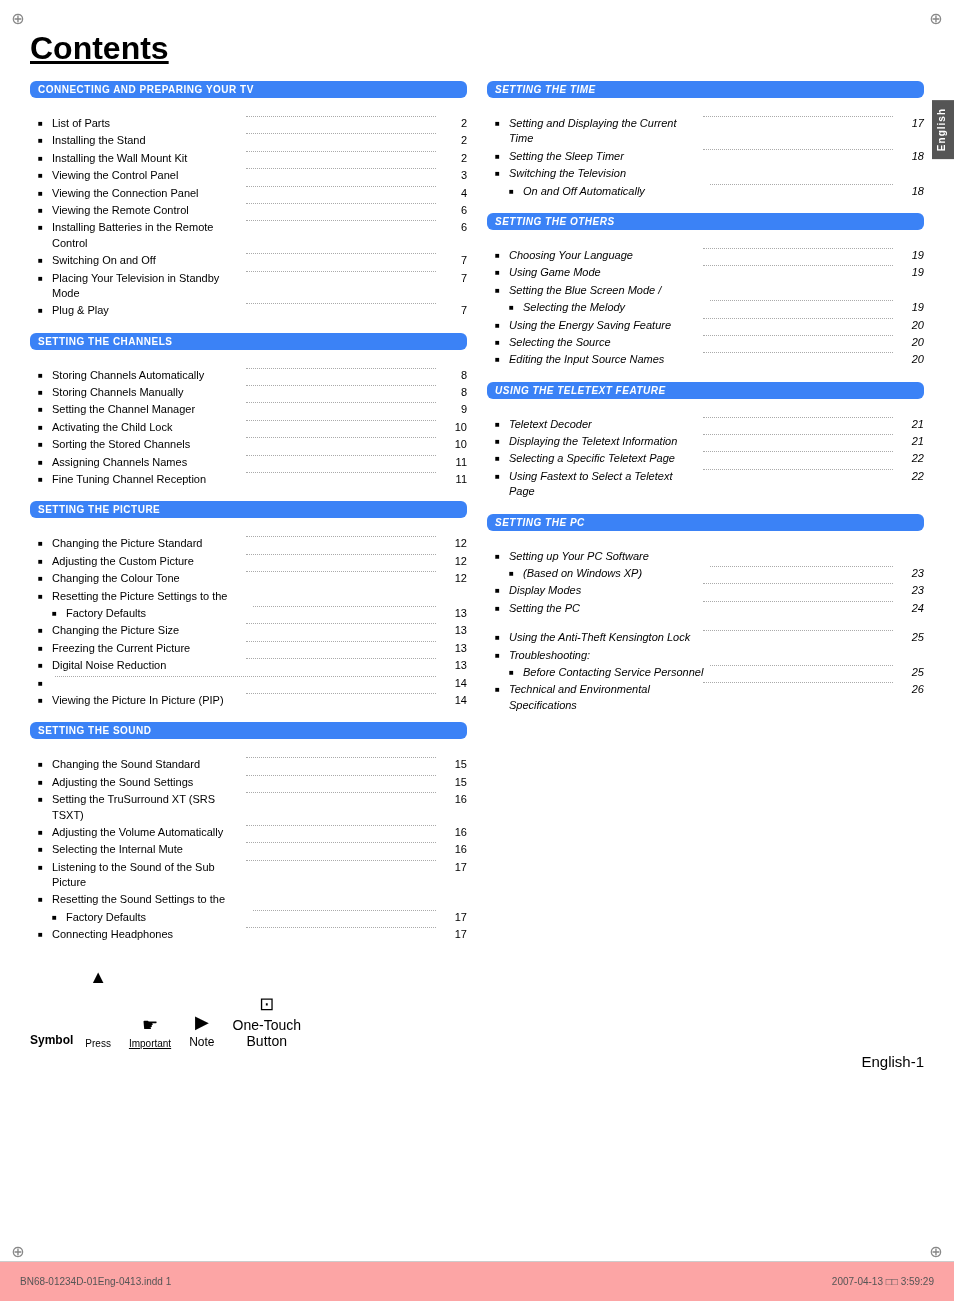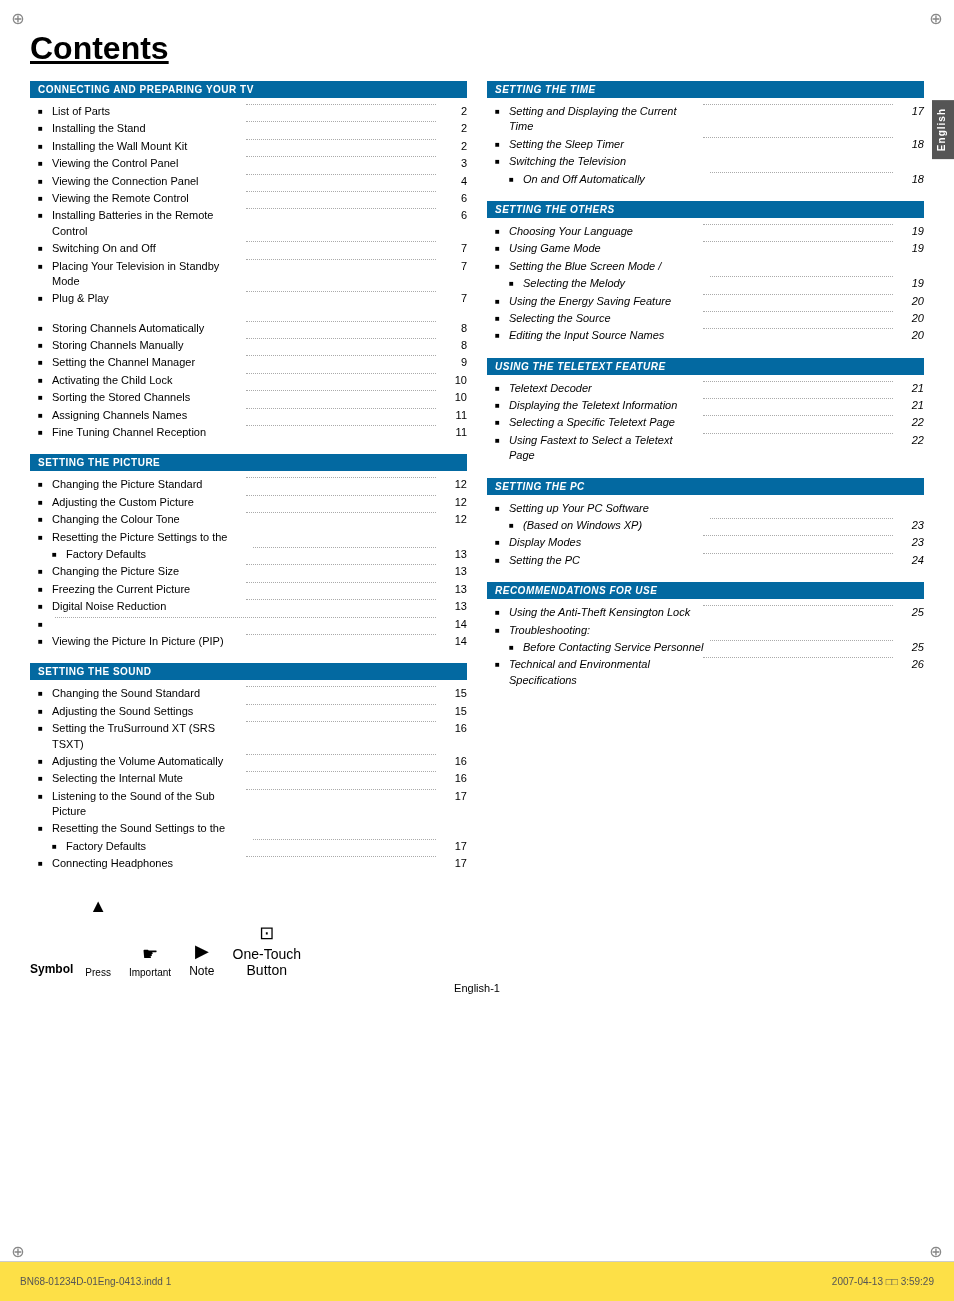--- a/index.html
+++ b/index.html
@@ -73,27 +73,28 @@
       gap: 20px;
     }
     .col-left { flex: 1; }
     .col-right { flex: 1; font-style: italic; }
 
     .section {
       margin-bottom: 14px;
     }
 
     .section-header {
-      background: #0369a1;
+      background: #3b82f6;
       color: #fff;
       font-size: 10px;
       font-weight: bold;
       padding: 3px 8px;
-      margin-bottom: 6px;
+      margin-bottom: 18px;
       letter-spacing: 0.5px;
+      border-radius: 6px;
     }
 
     .section-items {
       padding-left: 8px;
     }
 
     .item {
       display: flex;
       align-items: flex-start;
       margin-bottom: 2px;
@@ -139,33 +140,33 @@
       margin-bottom: 2px;
     }
 
     
     .footer {
       position: absolute;
       bottom: 0;
       left: 0;
       right: 0;
       height: 40px;
-      background: #fde047;
+      background: #fca5a5;
       border-top: 1px solid #ccc;
       display: flex;
       align-items: center;
       justify-content: space-between;
       padding: 0 20px;
       font-size: 10px;
       color: #555;
     }
 
     .english-text {
-      text-align: center;
-      font-size: 11px;
+      text-align: right;
+      font-size: 15px;
       margin-top: 4px;
     }
   </style>
 </head>
 <body>
 
 <div class="page">
 
   <div class="crosshair crosshair-tl">⊕</div>
   <div class="crosshair crosshair-tr">⊕</div>
@@ -239,20 +240,21 @@
               </div>
               <div class="item">
                 <span class="item-bullet">■</span>
                 <span class="item-text">Plug &amp; Play</span>
                 <span class="dots"></span>
                 <span class="item-page">7</span>
               </div>
             </div>
           </div>
           <div class="section">
+            <div class="section-header">SETTING THE CHANNELS</div>
             <div class="section-items">
               <div class="item">
                 <span class="item-bullet">■</span>
                 <span class="item-text">Storing Channels Automatically</span>
                 <span class="dots"></span>
                 <span class="item-page">8</span>
               </div>
               <div class="item">
                 <span class="item-bullet">■</span>
                 <span class="item-text">Storing Channels Manually</span>
@@ -535,21 +537,20 @@
               </div>
               <div class="item">
                 <span class="item-bullet">■</span>
                 <span class="item-text">Setting the PC</span>
                 <span class="dots"></span>
                 <span class="item-page">24</span>
               </div>
             </div>
           </div>
           <div class="section">
-            <div class="section-header">RECOMMENDATIONS FOR USE</div>
             <div class="section-items">
               <div class="item">
                 <span class="item-bullet">■</span>
                 <span class="item-text">Using the Anti-Theft Kensington Lock</span>
                 <span class="dots"></span>
                 <span class="item-page">25</span>
               </div>
               <div class="item">
                 <span class="item-bullet">■</span>
                 <span class="item-text">Troubleshooting:</span>
@@ -573,21 +574,21 @@
 
     <div style="margin-top: 10px; display: flex; align-items: flex-end; gap: 0;">
       <span style="font-weight:bold; font-size:12px; margin-right:12px; align-self:flex-end; margin-bottom: 2px;">Symbol</span>
       <div id="symbol-row" style="display:flex; gap:18px; align-items:flex-end;">
           <div class="symbol-col">
             <div class="symbol-icon" style="font-size: 18px;">▲</div>
             <div style="font-size: 10px; text-align: right; white-space: pre; margin-top: 48px;">Press</div>
           </div>
           <div class="symbol-col">
             <div class="symbol-icon" style="font-size: 18px;">☛</div>
-            <div style="font-size: 10px; text-align: center; white-space: pre;">Important</div>
+            <div style="font-size: 10px; text-align: center; white-space: pre; text-decoration: underline;">Important</div>
           </div>
           <div class="symbol-col">
             <div class="symbol-icon" style="font-size: 18px;">▶</div>
             <div style="font-size: 12px; text-align: center; white-space: pre;">Note</div>
           </div>
           <div class="symbol-col">
             <div class="symbol-icon" style="font-size: 18px;">⊡</div>
             <div style="font-size: 14px; text-align: center; white-space: pre;">One-Touch
 Button</div>
           </div>

